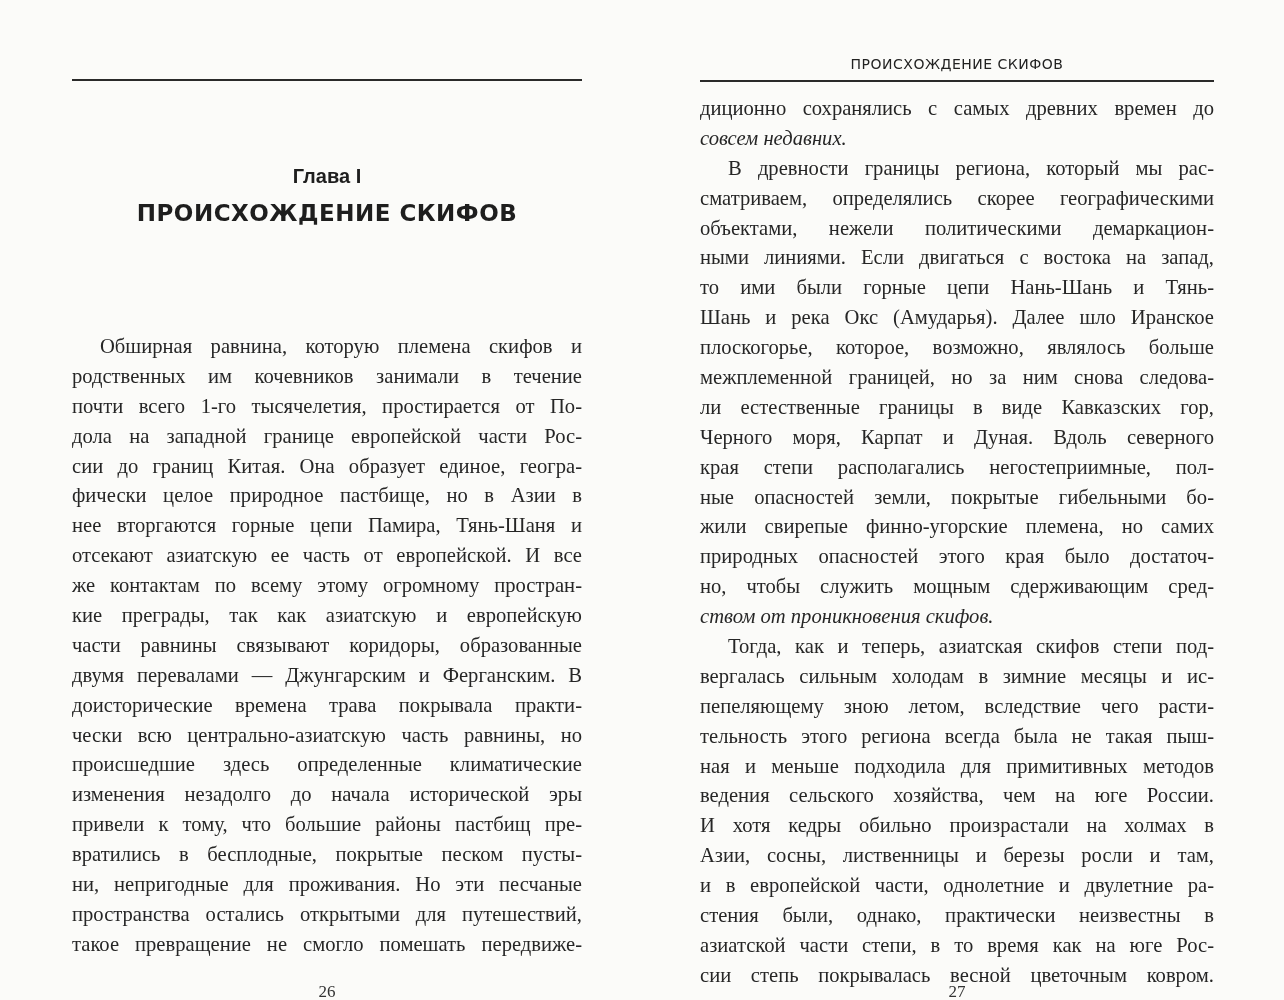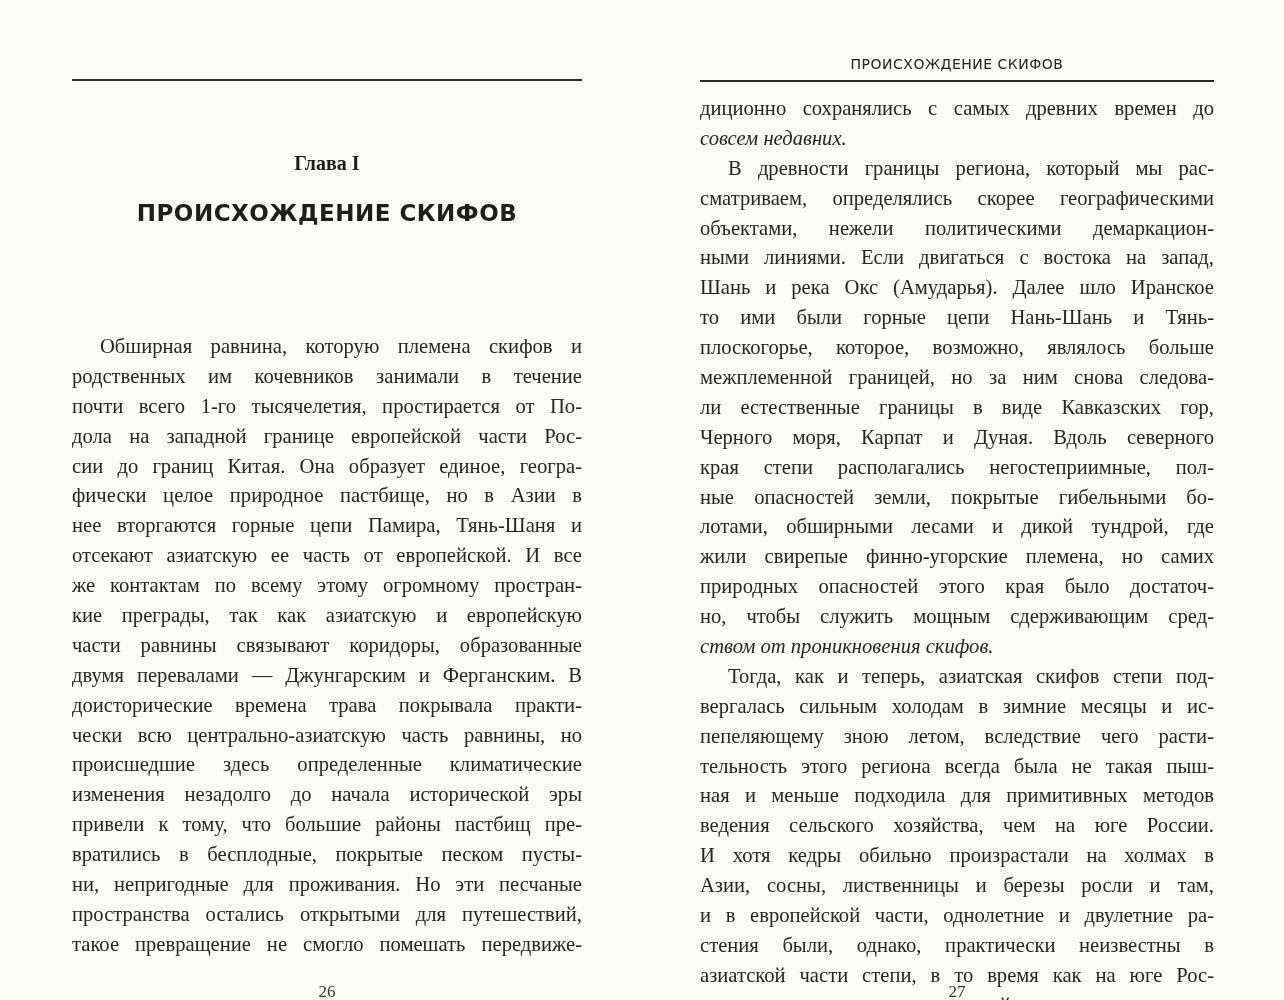--- a/index.html
+++ b/index.html
@@ -5,22 +5,22 @@
   html, body { margin:0; padding:0; }
   body { width:1284px; height:1000px; background:#fbfbf9; position:relative; overflow:hidden; color:#262626; }
   .page { position:absolute; top:0; height:920px; }
   .left { left:72px; width:510px; }
   .right { left:700px; width:514px; }
   .rule { position:absolute; height:0; border-top:2px solid #2a2a2a; }
   .left .rule { left:0; top:79px; width:510px; }
   .right .rule { left:0; top:80px; width:514px; }
   .running-head { position:absolute; top:56px; left:0; width:514px; text-align:center;
     font-family:"DejaVu Sans", sans-serif; font-size:14px; letter-spacing:0.5px; color:#222; }
-  .chapter-num { position:absolute; top:152px; left:0; width:510px; text-align:center;
-    font-family:Liberation Serif, serif; font-weight:bold; font-size:20px; color:#1e1e1e; }
+  .chapter-num { position:absolute; top:165px; left:0; width:510px; text-align:center;
+    font-family:Liberation Sans, sans-serif; font-weight:bold; font-size:20px; color:#1e1e1e; }
   .chapter-title { position:absolute; top:200px; left:0; width:510px; text-align:center;
     font-family:"DejaVu Sans", sans-serif; font-weight:bold; font-size:23px; letter-spacing:0.5px; color:#1e1e1e; }
   .body { position:absolute; left:0; font-family:"Liberation Serif", serif; font-size:20.6px; line-height:29.9px; }
   .left .body { top:332px; width:510px; }
   .right .body { top:94px; width:514px; }
   .line { display:block; white-space:nowrap; text-align:justify; text-align-last:justify; height:29.9px; }
   .line.last { text-align-last:left;font-style:italic; }
   .line.indent { padding-left:28px; }
   .folio { position:absolute; top:982px; width:100%; text-align:center;
     font-family:"Liberation Serif", serif; font-size:17px; color:#333; }
@@ -61,29 +61,28 @@
 <div class="page right">
   <div class="running-head">ПРОИСХОЖДЕНИЕ СКИФОВ</div>
   <div class="rule"></div>
   <div class="body" id="right-body">
       <span class="line">диционно сохранялись с самых древних времен до</span>
       <span class="line last">совсем недавних.</span>
       <span class="line indent">В древности границы региона, который мы рас-</span>
       <span class="line">сматриваем, определялись скорее географическими</span>
       <span class="line">объектами, нежели политическими демаркацион-</span>
       <span class="line">ными линиями. Если двигаться с востока на запад,</span>
+      <span class="line">то ими были горные цепи Нань-Шань и Тянь-</span>
       <span class="line">Шань и река Окс (Амударья). Далее шло Иранское</span>
-      <span class="line">то ими были горные цепи Нань-Шань и Тянь-</span>
       <span class="line">плоскогорье, которое, возможно, являлось больше</span>
       <span class="line">межплеменной границей, но за ним снова следова-</span>
       <span class="line">ли естественные границы в виде Кавказских гор,</span>
       <span class="line">Черного моря, Карпат и Дуная. Вдоль северного</span>
       <span class="line">края степи располагались негостеприимные, пол-</span>
       <span class="line">ные опасностей земли, покрытые гибельными бо-</span>
-      <span class="line">лотами, обширными лесами и дикой тундрой, где</span>
       <span class="line">жили свирепые финно-угорские племена, но самих</span>
       <span class="line">природных опасностей этого края было достаточ-</span>
       <span class="line">но, чтобы служить мощным сдерживающим сред-</span>
       <span class="line last">ством от проникновения скифов.</span>
       <span class="line indent">Тогда, как и теперь, азиатская скифов степи под-</span>
       <span class="line">вергалась сильным холодам в зимние месяцы и ис-</span>
       <span class="line">пепеляющему зною летом, вследствие чего расти-</span>
       <span class="line">тельность этого региона всегда была не такая пыш-</span>
       <span class="line">ная и меньше подходила для примитивных методов</span>
       <span class="line">ведения сельского хозяйства, чем на юге России.</span>

